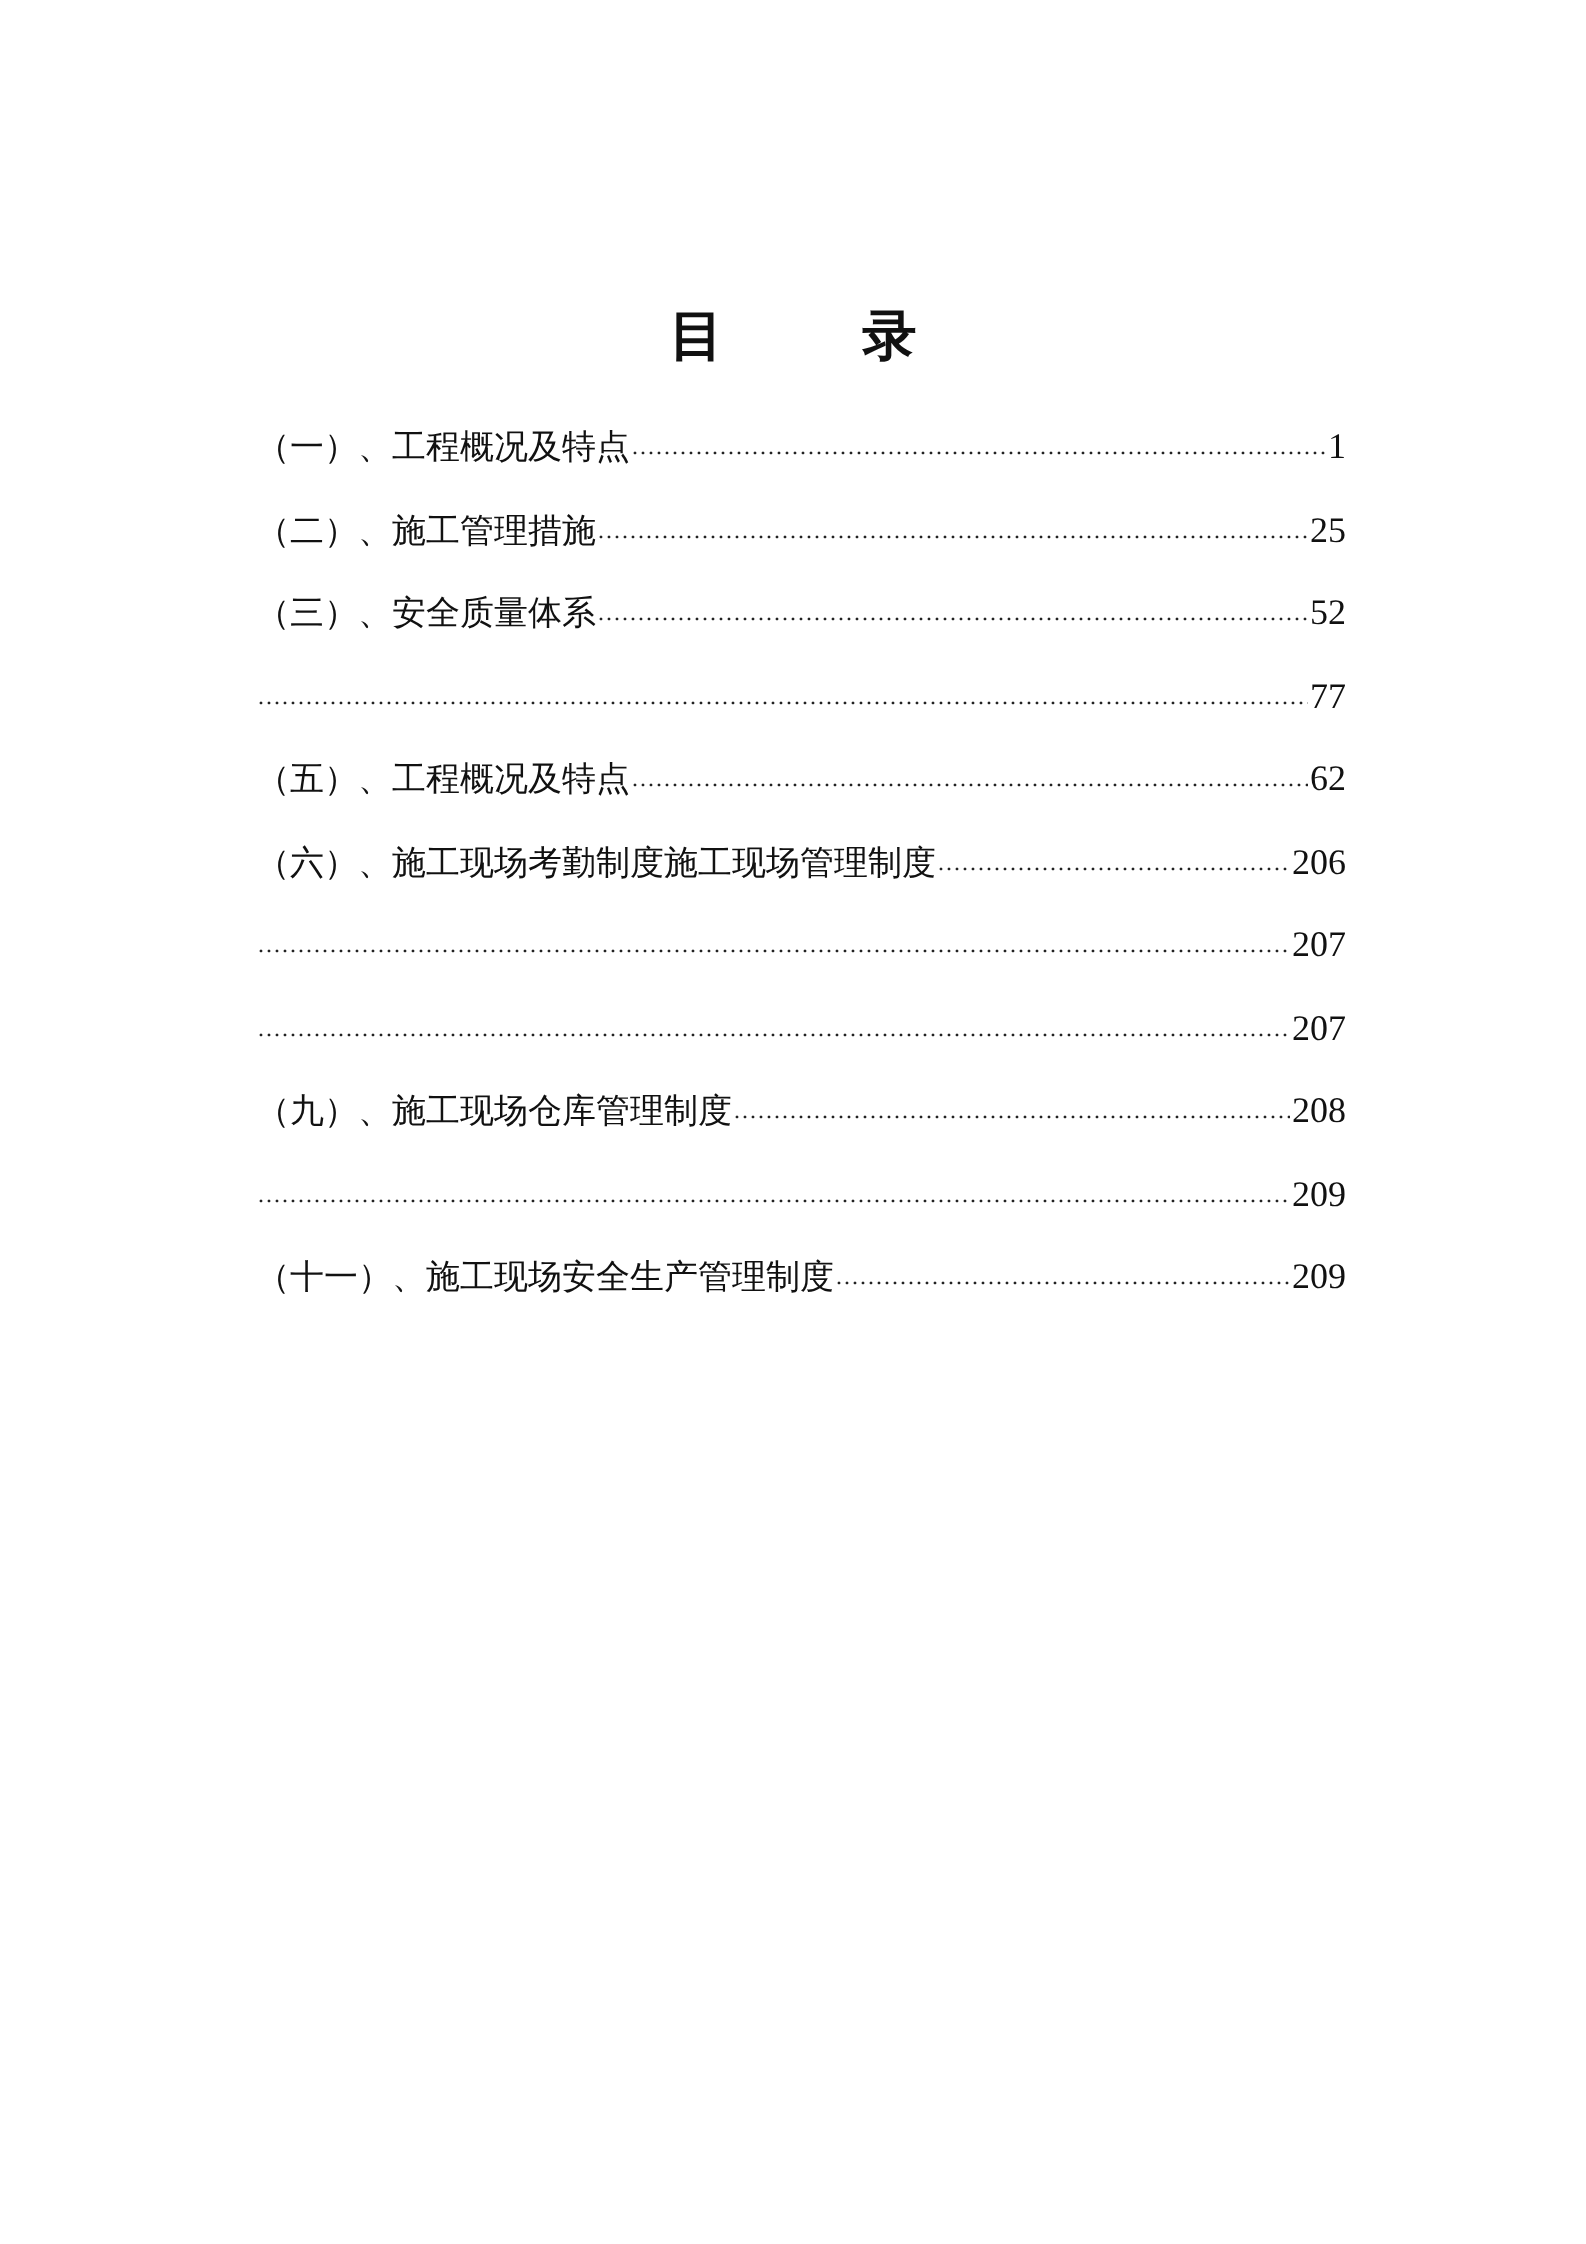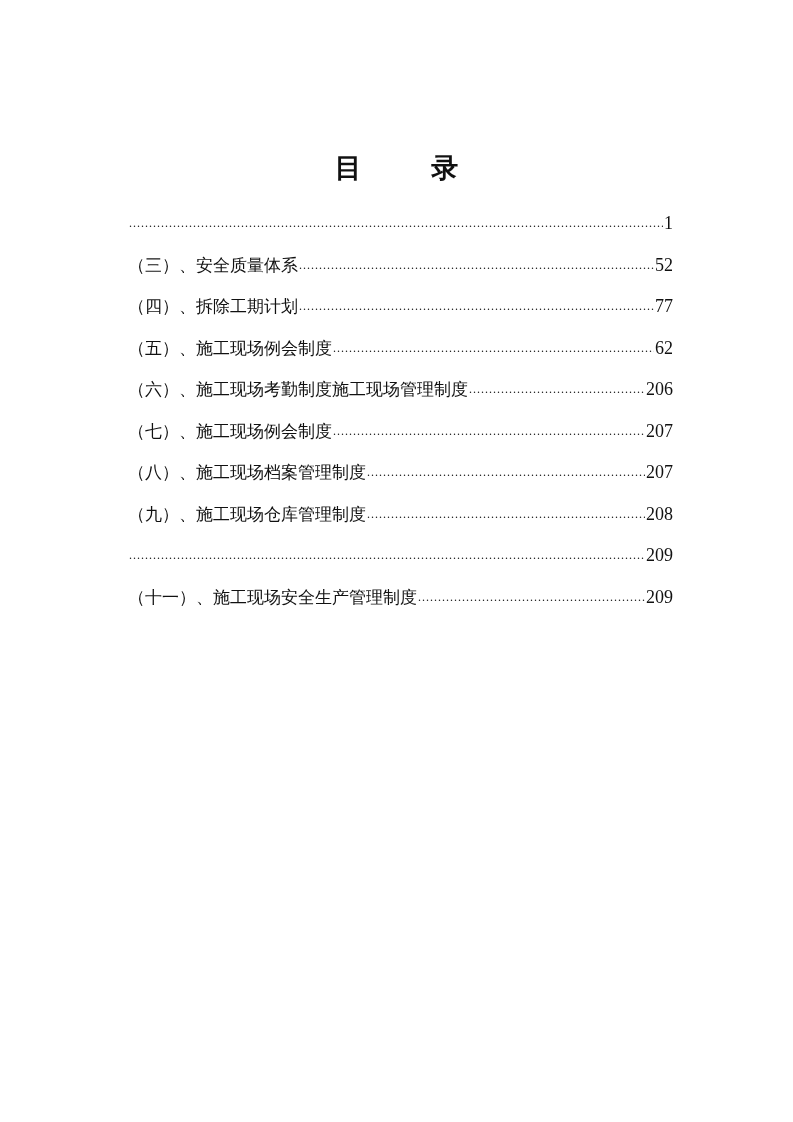--- a/index.html
+++ b/index.html
@@ -17,50 +17,53 @@
                   font-family:"Liberation Serif",serif; }
   .page { flex:0 0 auto; font-family:"Liberation Serif",serif; font-size:18px; }
 </style>
 </head>
 <body>
 
 <div class="title">目 录</div>
 
 <div class="toc">
   <div class="row">
+      <span class="label">（一）、工程概况及特点</span>
       <span class="dots"></span>
       <span class="page">1</span>
+    </div>
+  <div class="row">
+      <span class="label">（二）、施工管理措施</span>
+      <span class="dots"></span>
+      <span class="page">25</span>
     </div>
   <div class="row">
       <span class="label">（三）、安全质量体系</span>
       <span class="dots"></span>
       <span class="page">52</span>
     </div>
   <div class="row">
-      <span class="label">（四）、拆除工期计划</span>
       <span class="dots"></span>
       <span class="page">77</span>
     </div>
   <div class="row">
-      <span class="label">（五）、施工现场例会制度</span>
+      <span class="label">（五）、工程概况及特点</span>
       <span class="dots"></span>
       <span class="page">62</span>
     </div>
   <div class="row">
       <span class="label">（六）、施工现场考勤制度施工现场管理制度</span>
       <span class="dots"></span>
       <span class="page">206</span>
     </div>
   <div class="row">
-      <span class="label">（七）、施工现场例会制度</span>
       <span class="dots"></span>
       <span class="page">207</span>
     </div>
   <div class="row">
-      <span class="label">（八）、施工现场档案管理制度</span>
       <span class="dots"></span>
       <span class="page">207</span>
     </div>
   <div class="row">
       <span class="label">（九）、施工现场仓库管理制度</span>
       <span class="dots"></span>
       <span class="page">208</span>
     </div>
   <div class="row">
       <span class="dots"></span>

